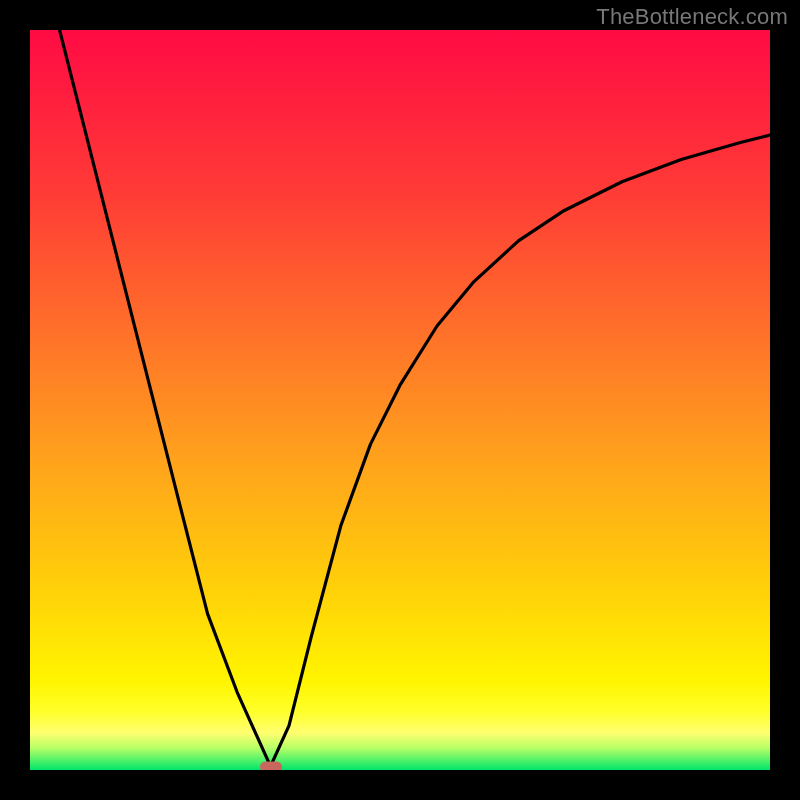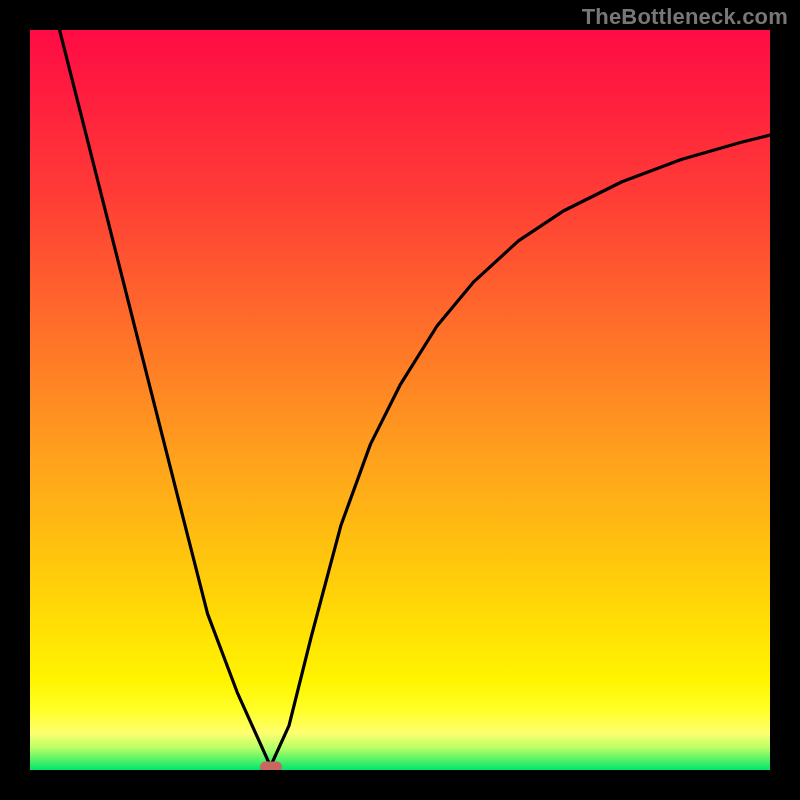--- a/index.html
+++ b/index.html
@@ -16,21 +16,21 @@
     width: 800px;
     height: 800px;
     background: #000;
   }
   .watermark {
     position: absolute;
     top: 4px;
     right: 12px;
     color: #777;
     font-size: 22px;
-    font-weight: 700;
+    font-weight: 400;
     letter-spacing: 0.2px;
     z-index: 10;
     user-select: none;
   }
   .plot-area {
     position: absolute;
     left: 30px;
     top: 30px;
     width: 740px;
     height: 740px;

